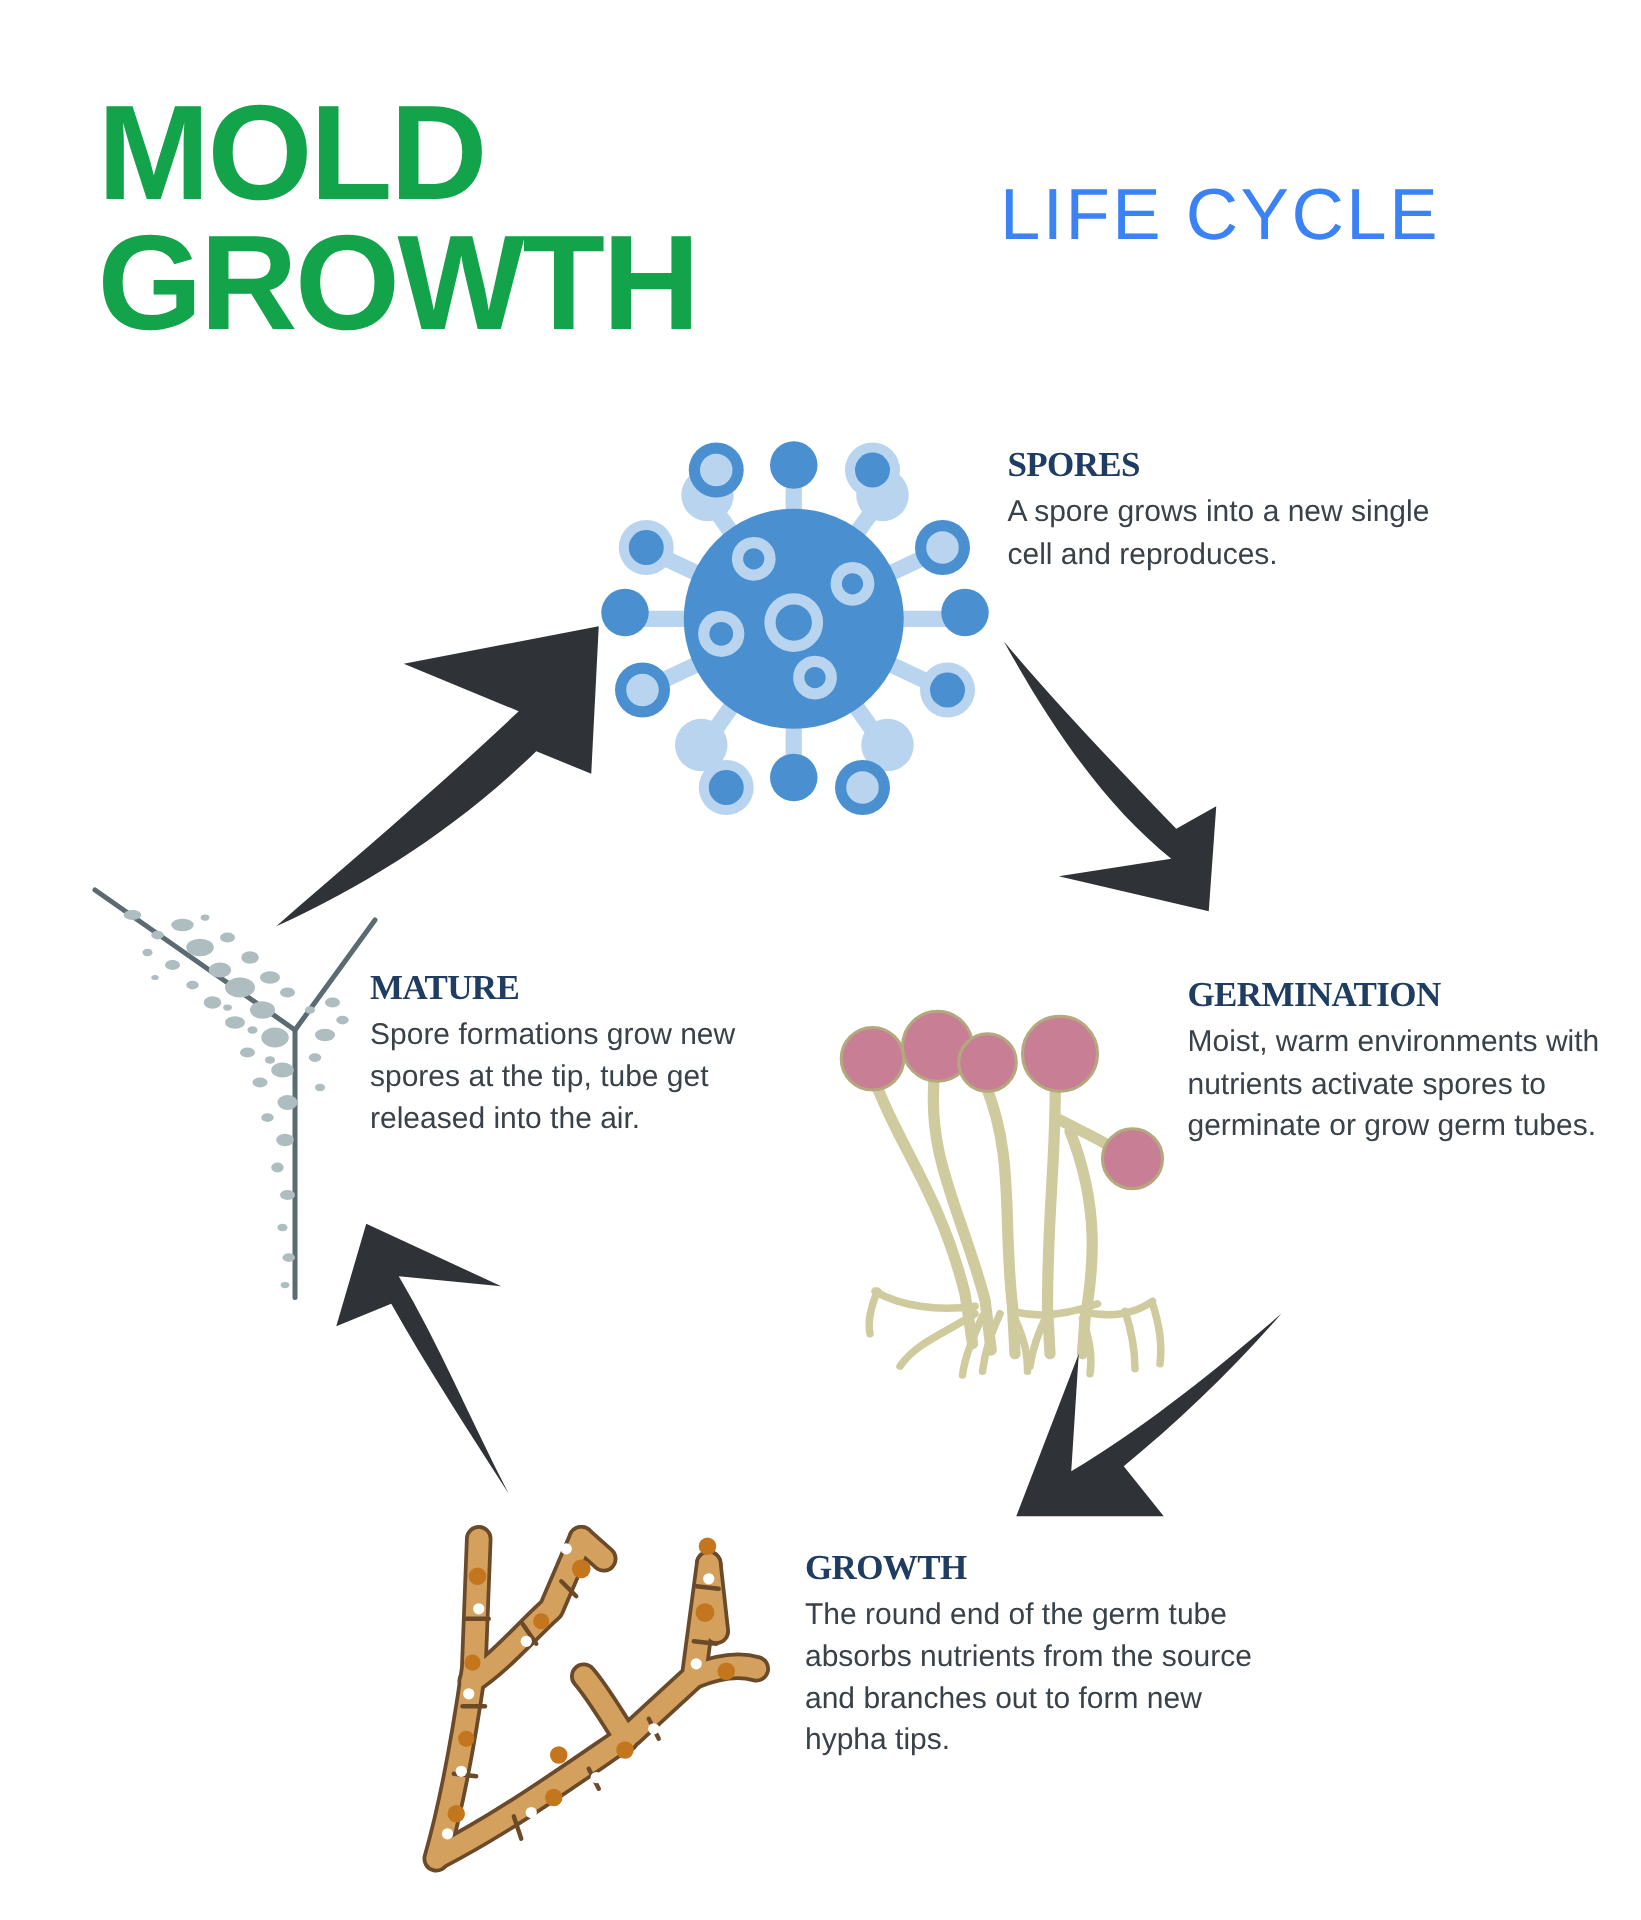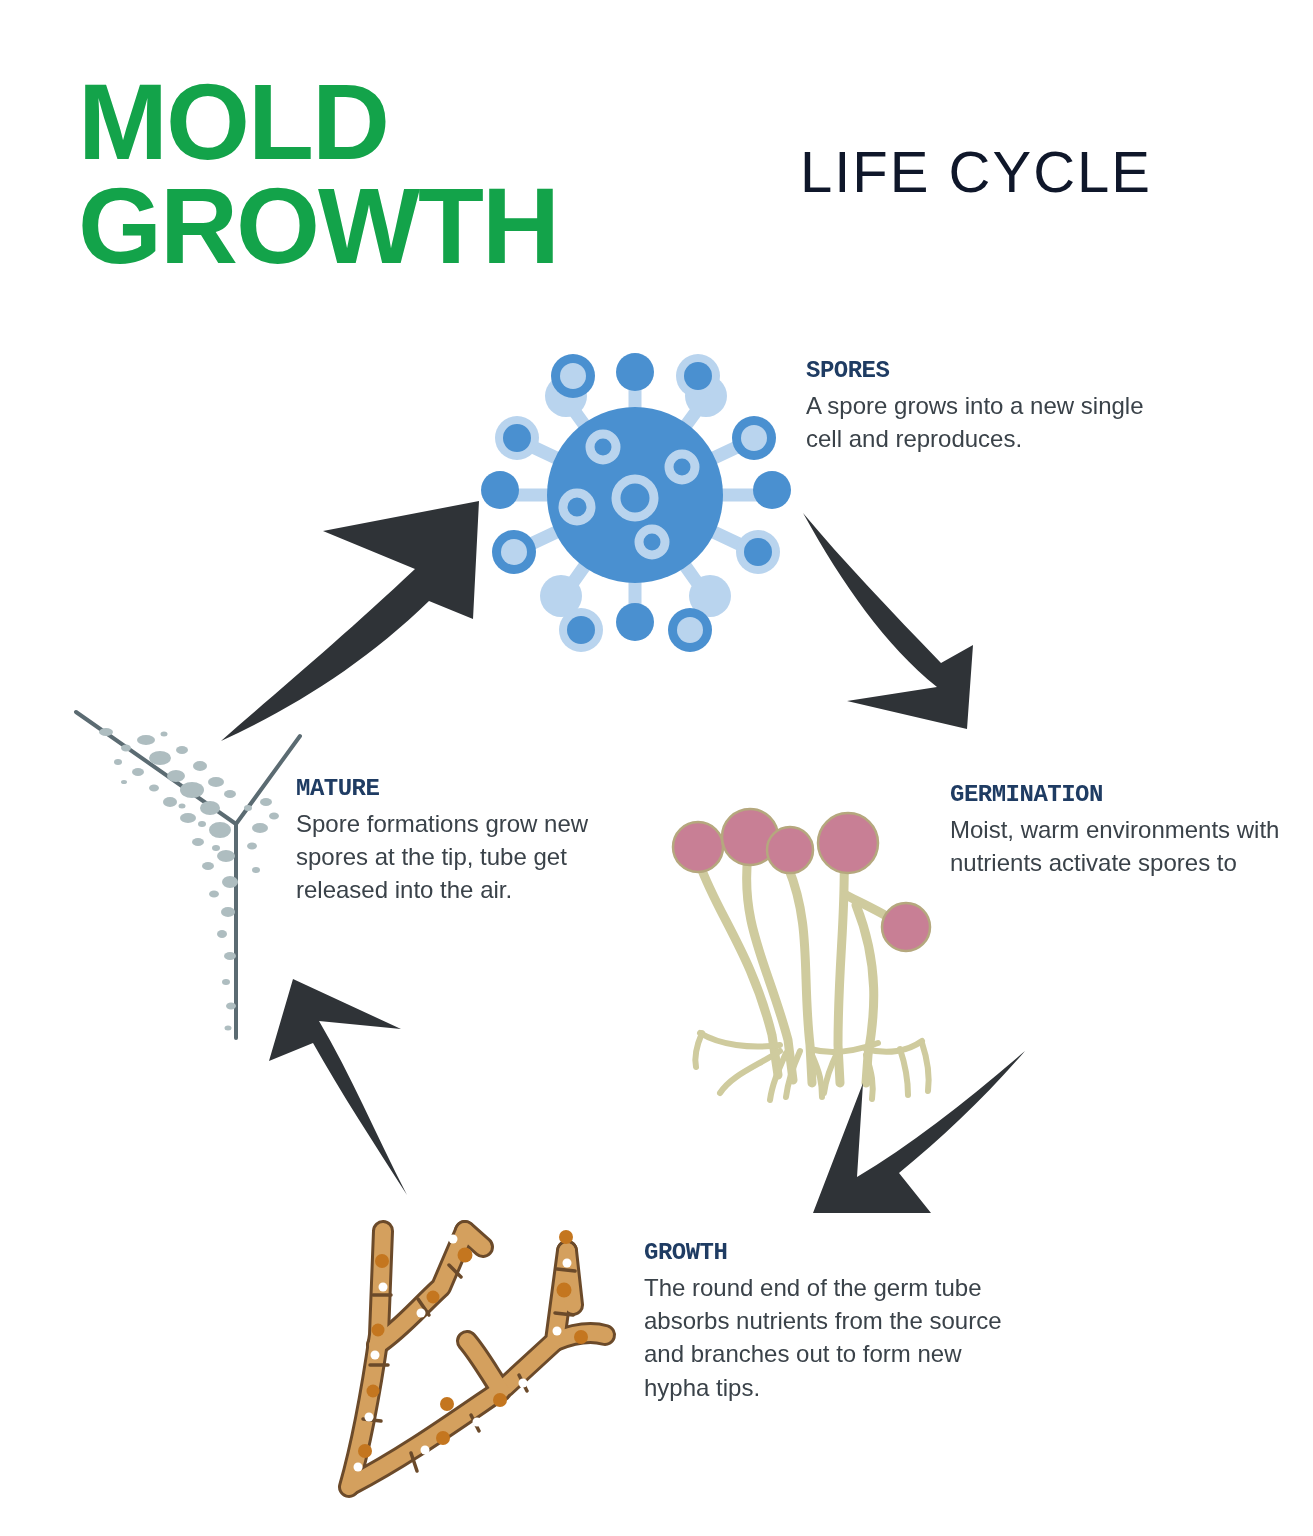--- a/index.html
+++ b/index.html
@@ -34,30 +34,30 @@
     white-space: nowrap;
   }
   #life-cycle {
     position: absolute;
     left: 800px;
     top: 138px;
     font-family: "Liberation Sans", sans-serif;
     font-weight: 300;
     font-size: 58px;
     letter-spacing: 2px;
-    color: #0f172a;
+    color: #3b82f6;
     white-space: nowrap;
   }
 
   
   .stage-text { position: absolute; }
   .stage-heading {
-    font-family: Liberation Mono, monospace;
+    font-family: Liberation Serif, serif;
     font-weight: bold;
-    font-size: 24px;
+    font-size: 28px;
     letter-spacing: -0.5px;
     color: #1f3c63;
     margin: 0 0 6px 0;
     line-height: 1.05;
     white-space: nowrap;
   }
   .stage-body {
     font-family: "Liberation Sans", sans-serif;
     font-weight: 400;
     font-size: 24px;
@@ -339,20 +339,21 @@
       <span>A spore grows into a new single</span>
       <span>cell and reproduces.</span>
     </div>
   </div>
 
   <div class="stage-text" id="germination-text">
     <div class="stage-heading">GERMINATION</div>
     <div class="stage-body">
       <span>Moist, warm environments with</span>
       <span>nutrients activate spores to</span>
+      <span>germinate or grow germ tubes.</span>
     </div>
   </div>
 
   <div class="stage-text" id="hypha-text">
     <div class="stage-heading">GROWTH</div>
     <div class="stage-body">
       <span>The round end of the germ tube</span>
       <span>absorbs nutrients from the source</span>
       <span>and branches out to form new</span>
       <span>hypha tips.</span>

